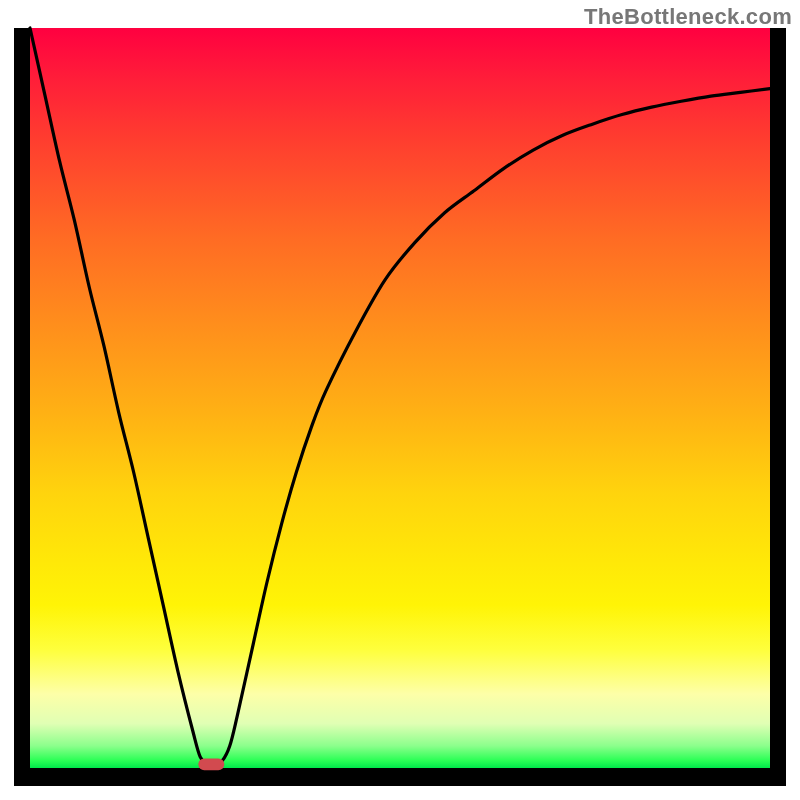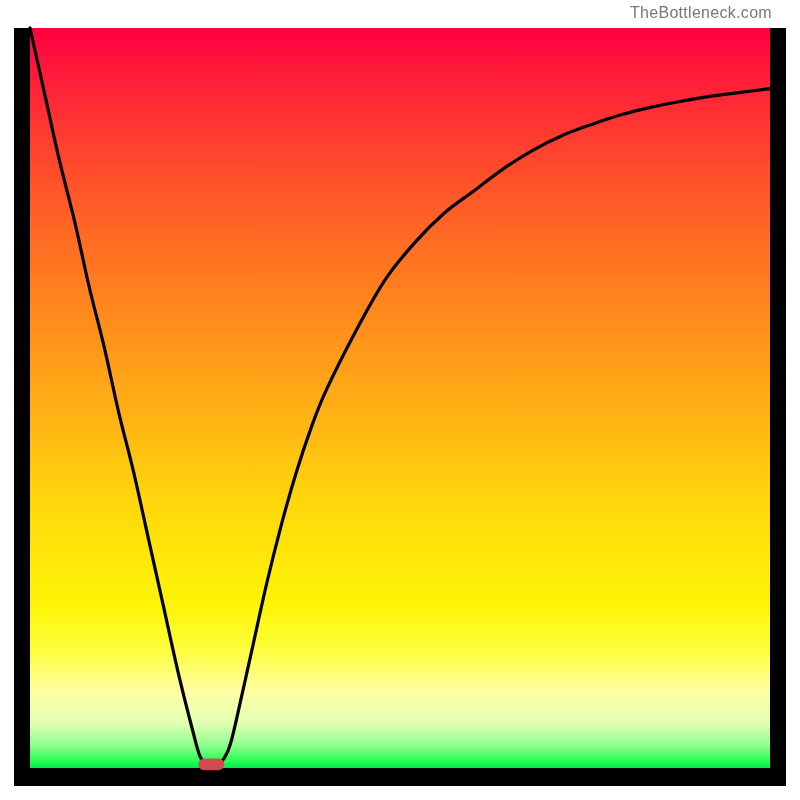--- a/index.html
+++ b/index.html
@@ -12,24 +12,24 @@
     font-family: Arial, Helvetica, sans-serif;
   }
   .stage {
     position: relative;
     width: 800px;
     height: 800px;
   }
   .watermark {
     position: absolute;
     top: 4px;
-    right: 28px;
+    right: 8px;
     color: #777777;
-    font-size: 16px;
-    font-weight: 400;
+    font-size: 22px;
+    font-weight: 700;
     letter-spacing: 0.3px;
     z-index: 5;
   }
   .frame {
     position: absolute;
     left: 14px;
     top: 28px;
     width: 772px;
     height: 758px;
     background: #000000;

